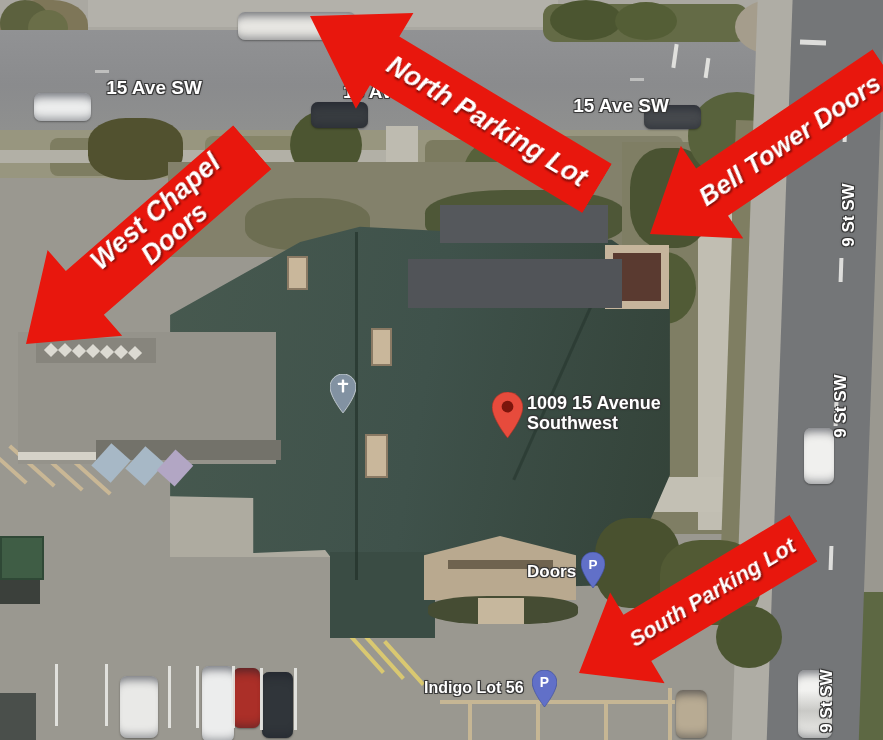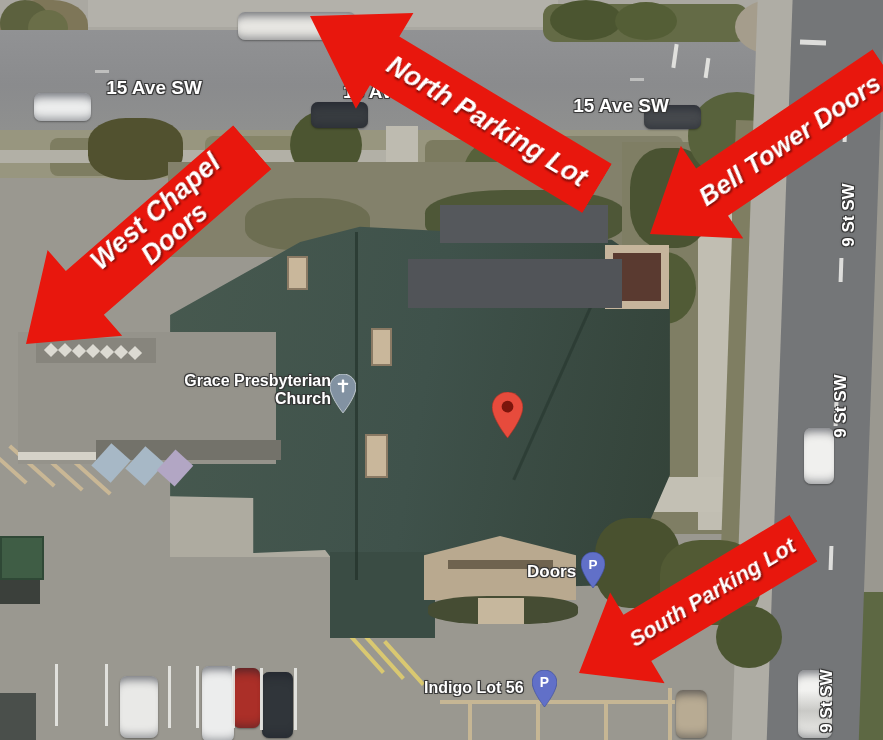--- a/index.html
+++ b/index.html
@@ -165,31 +165,29 @@
   <div class="redact" style="left:440px;top:205px;width:168px;height:38px;background:#55585c;"></div>
   <div class="redact" style="left:408px;top:259px;width:214px;height:49px;background:#515458;"></div>
 
   <div class="lbl hlbl" style="left:154px;top:88px;font-size:19px;">15 Ave SW</div>
   <div class="lbl" style="left:343px;top:92px;font-size:19px;transform:translateY(-50%);z-index:45;">15 Ave SW</div>
   <div class="lbl hlbl" style="left:621px;top:106px;font-size:19px;">15 Ave SW</div>
   <div class="lbl vlbl" style="left:849px;top:215px;font-size:17px;">9 St SW</div>
   <div class="lbl vlbl" style="left:841px;top:406px;font-size:17px;">9 St SW</div>
   <div class="lbl vlbl" style="left:827px;top:701px;font-size:17px;">9 St SW</div>
 
-  <div class="lbl poi" style="right:552px;top:372px;text-align:right;font-size:16px;">
-    <div>Grace Presbyterian</div>
-    <div>Church</div>
-  </div>
   <svg class="pin" style="left:330px;top:374px;" width="26" height="39" viewBox="0 0 24 36">
     <path d="M12 0C5.4 0 0 5.4 0 12c0 9 12 24 12 24s12-15 12-24C24 5.4 18.6 0 12 0z" fill="#8292a2" stroke="#dde2e7" stroke-width="0.7"></path>
     <rect x="10.9" y="5" width="2.2" height="12" rx="0.6" fill="#fff"></rect>
     <rect x="7.3" y="8" width="9.4" height="2.2" rx="0.6" fill="#fff"></rect>
   </svg>
 
   <div class="lbl poi" style="left:527px;top:394px;font-size:18px;">
+    <div>1009 15 Avenue</div>
+    <div>Southwest</div>
   </div>
   <svg class="pin" style="left:492px;top:392px;" width="31" height="46" viewBox="0 0 24 36">
     <path d="M12 0C5.4 0 0 5.4 0 12c0 9 12 24 12 24s12-15 12-24C24 5.4 18.6 0 12 0z" fill="#e74b3c" stroke="#b13225" stroke-width="0.5"></path>
     <circle cx="12" cy="11.5" r="4.6" fill="#7c150c"></circle>
   </svg>
 
   <div class="lbl" style="left:527px;top:562px;font-size:17px;">Doors</div>
   <svg class="pin" style="left:581px;top:552px;" width="24" height="36" viewBox="0 0 24 36">
     <path d="M12 0C5.4 0 0 5.4 0 12c0 9 12 24 12 24s12-15 12-24C24 5.4 18.6 0 12 0z" fill="#6170c8" stroke="#3f4fa0" stroke-width="0.7"></path>
     <text x="12" y="16.5" text-anchor="middle" font-family="Liberation Sans, sans-serif" font-size="13.5" font-weight="bold" fill="#ffffff">P</text>

